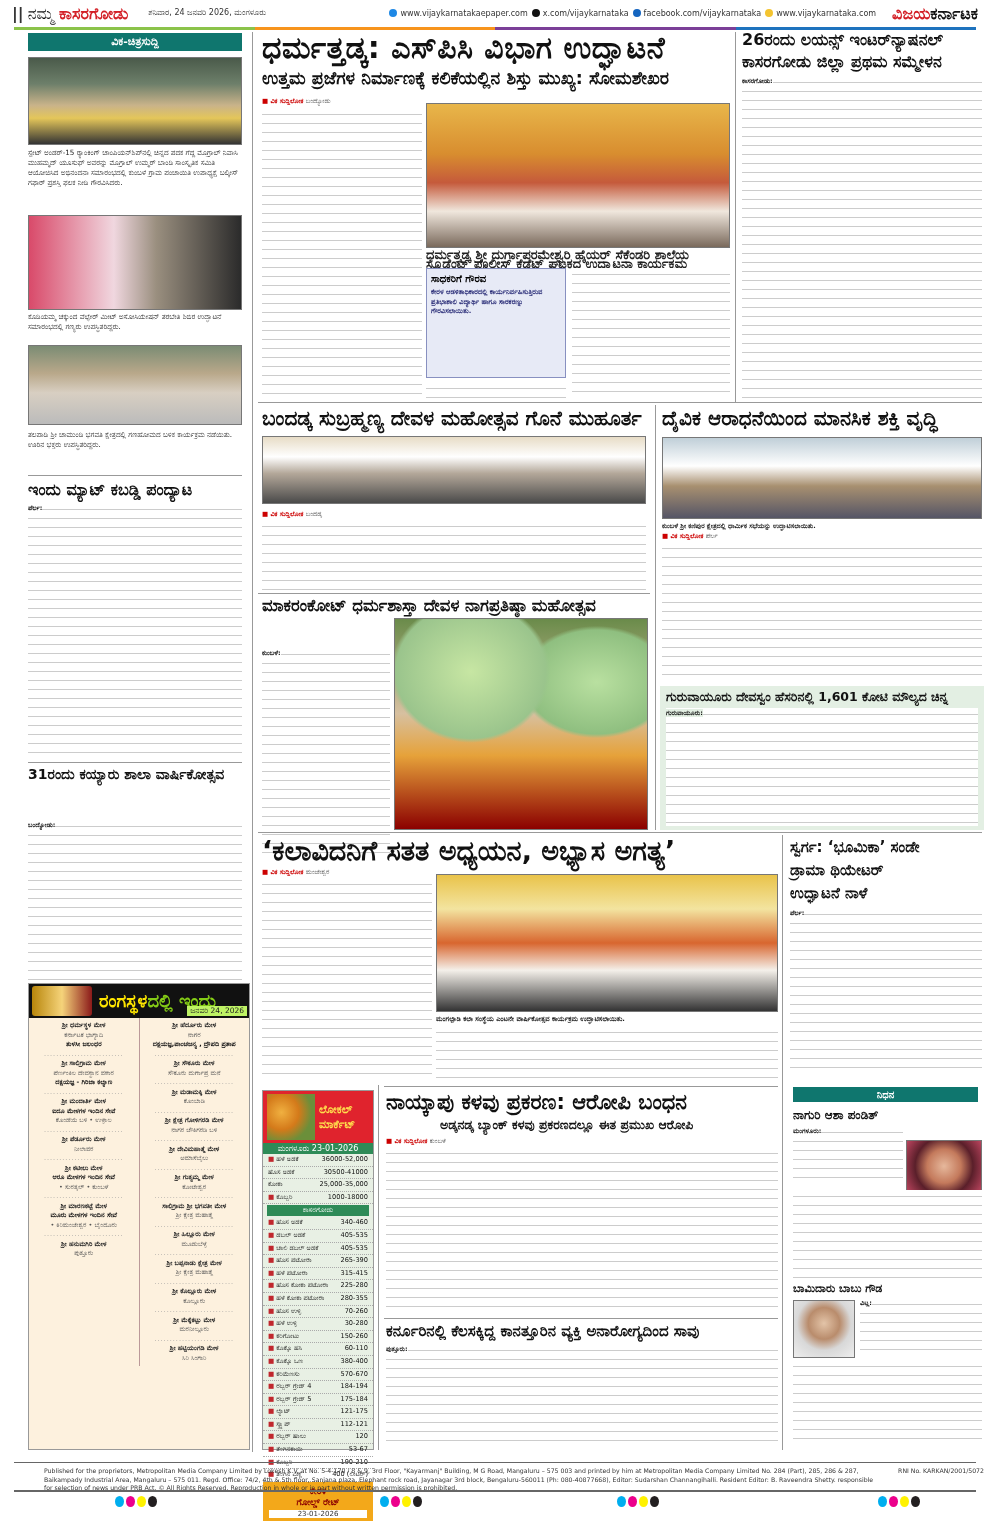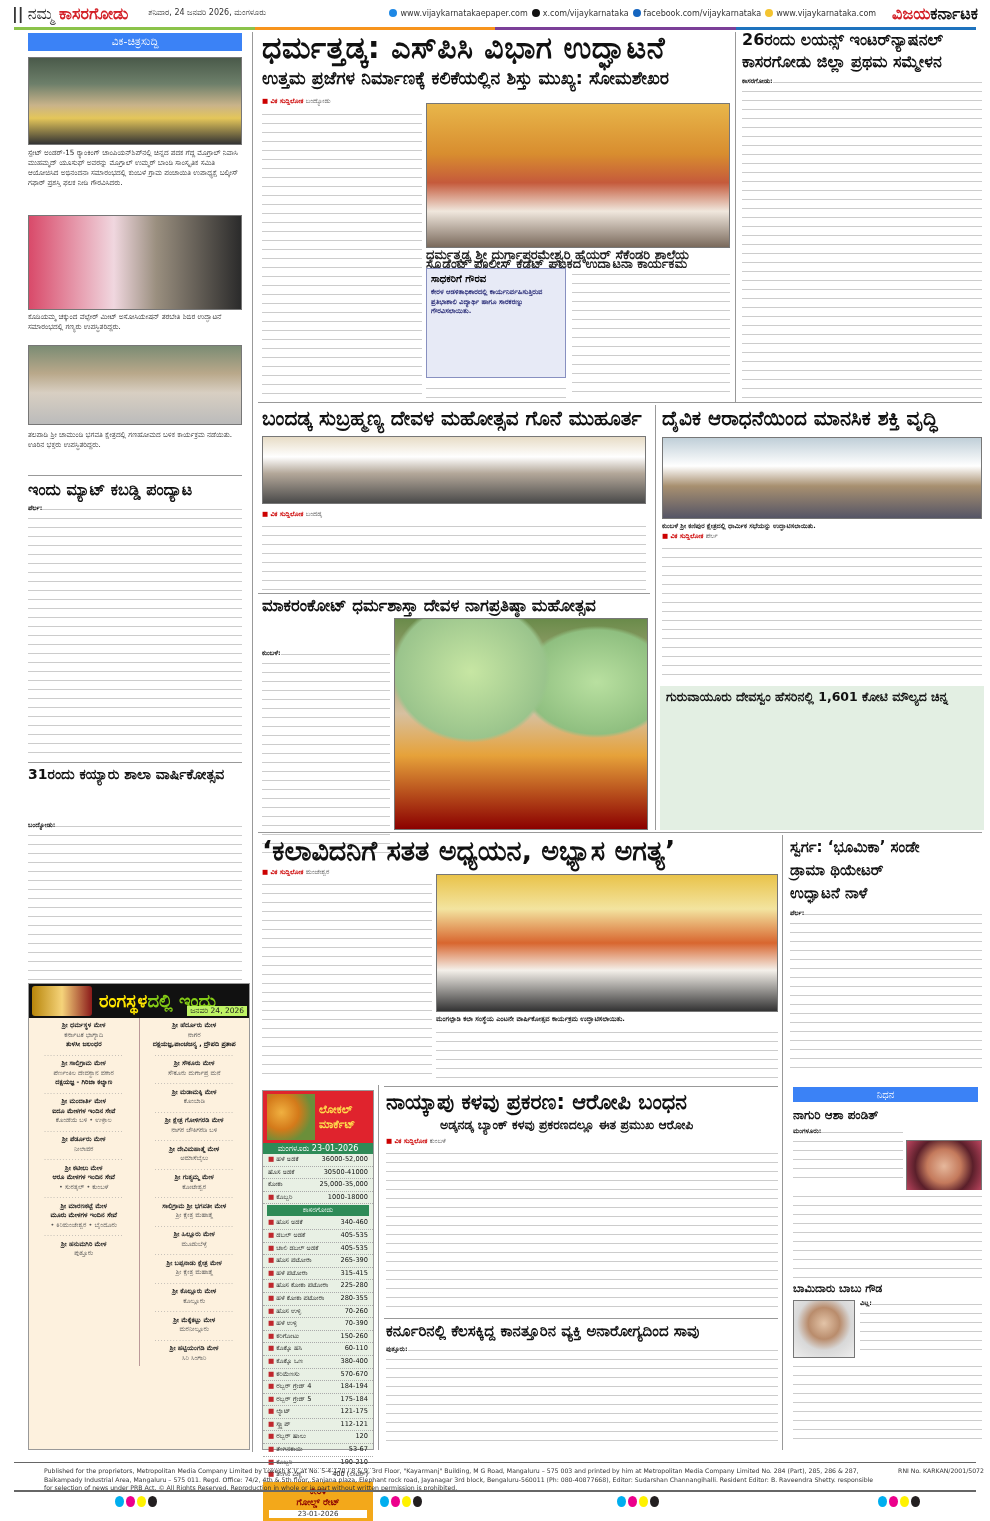--- a/index.html
+++ b/index.html
@@ -11,21 +11,21 @@
 .mast .brand b{color:#d31f26}
 .mast .date{margin-left:20px;font-size:8px}
 .mast .links{margin-left:auto;display:flex;gap:4px;font-size:8px;margin-right:16px}
 .mast .links span.ico{display:inline-block;width:8px;height:8px;border-radius:50%;margin-right:3px;vertical-align:middle}
 .mast .logo{font-weight:bold;font-size:16px;color:#d31f26}
 .mast .logo i{font-style:normal;color:#111}
 .colorbar{left:14px;top:27px;width:962px;height:3px;display:flex}
 .colorbar div{flex:1}
 .vline{background:#999;width:1px}
 .hline{background:#999;height:1px}
-.tag{background:#3b82f6;color:#fff;text-align:center;font-size:11px;font-weight:normal;line-height:18px}
+.tag{background:#0f766e;color:#fff;text-align:center;font-size:11px;font-weight:bold;line-height:18px}
 .photo{border:1px solid #777;overflow:hidden}
 .caption{font-size:7.2px;line-height:10px;color:#222}
 .h1{font-weight:bold;color:#111;white-space:nowrap}
 .body{font-size:6.3px;line-height:9.1px;color:#333;text-align:justify;column-gap:8px}
 .byline{font-size:6.5px;color:#c00;font-weight:bold}
 .byline span{color:#555;font-weight:normal}
 .grey{background:repeating-linear-gradient(180deg,#fff 0,#fff 6px,#ccc 6px,#ccc 7px,#fff 7px,#fff 9px)}
 .market{background:#e8f0e4;border:1px solid #999}
 .market .top{background:#e0232d;height:52px;display:flex;align-items:center;color:#ffe14d;font-weight:bold;font-size:11px}
 .market .date{background:#2e8b57;color:#fff;text-align:center;font-size:8px;line-height:11px}
@@ -199,20 +199,21 @@
 <div class="abs photo" style="left:394px;top:618px;width:254px;height:212px;background:radial-gradient(ellipse at 30% 25%,#c7e6a3 0%,#9ac48c 30%,transparent 32%),radial-gradient(ellipse at 80% 30%,#b9e0a0 0%,#8fbf80 25%,transparent 27%),linear-gradient(180deg,#6a8b4a 0%,#d7c0a0 45%,#e6a23a 65%,#8b0000 100%)"></div>
 
 <div class="abs h1" style="left:662px;top:406px;font-size:20px">ದೈವಿಕ ಆರಾಧನೆಯಿಂದ ಮಾನಸಿಕ ಶಕ್ತಿ ವೃದ್ಧಿ</div>
 <div class="abs photo" style="left:662px;top:437px;width:320px;height:82px;background:linear-gradient(180deg,#c0cfd8 0%,#fff 35%,#a89070 60%,#556 100%)"></div>
 <div class="abs caption" style="left:662px;top:521px;width:320px;font-weight:bold;font-size:6.5px">ಕುಂಬಳೆ ಶ್ರೀ ಕಣಿಪುರ ಕ್ಷೇತ್ರದಲ್ಲಿ ಧಾರ್ಮಿಕ ಸಭೆಯನ್ನು ಉದ್ಘಾಟಿಸಲಾಯಿತು.</div>
 <div class="abs byline" style="left:662px;top:532px">■ <span style="color:#c00;font-weight:bold">ವಿಕ ಸುದ್ದಿಲೋಕ</span> <span>ಪೆರ್ಲ</span></div>
 <div class="abs body grey" style="left:662px;top:542px;width:320px;height:140px"></div>
 
 <div class="abs" style="left:660px;top:686px;width:324px;height:144px;background:#e3efe3">
   <div class="h1" style="margin:3px 16px 0 6px;font-size:12.5px">ಗುರುವಾಯೂರು ದೇವಸ್ವಂ ಹೆಸರಿನಲ್ಲಿ 1,601 ಕೋಟಿ ಮೌಲ್ಯದ ಚಿನ್ನ</div>
+  <div class="body grey" style="margin:3px 6px;height:118px;background-color:#e3efe3"><b class="byline" style="background:#e3efe3;color:#111">ಗುರುವಾಯೂರು:</b></div>
 </div>
 
 <div class="abs hline" style="left:258px;top:832px;width:724px"></div>
 
 <div class="abs h1" style="left:262px;top:835px;font-size:27px">‘ಕಲಾವಿದನಿಗೆ ಸತತ ಅಧ್ಯಯನ, ಅಭ್ಯಾಸ ಅಗತ್ಯ’</div>
 <div class="abs byline" style="left:262px;top:868px">■ <span style="color:#c00;font-weight:bold">ವಿಕ ಸುದ್ದಿಲೋಕ</span> <span>ಮಂಜೇಶ್ವರ</span></div>
 <div class="abs body grey" style="left:262px;top:878px;width:170px;height:200px"></div>
 <div class="abs photo" style="left:436px;top:874px;width:342px;height:138px;background:linear-gradient(180deg,#e9c34a 0%,#f3e4a0 25%,#d8662f 50%,#f4f0ea 70%,#333 100%)"></div>
 <div class="abs caption" style="left:436px;top:1014px;width:342px;font-weight:bold;font-size:6.8px">ಮಂಗಲ್ಪಾಡಿ ಕಲಾ ಸಂಸ್ಥೆಯ ಎಂಟನೇ ವಾರ್ಷಿಕೋತ್ಸವ ಕಾರ್ಯಕ್ರಮ ಉದ್ಘಾಟಿಸಲಾಯಿತು.</div>
 <div class="abs body grey" style="left:436px;top:1026px;width:342px;height:54px"></div>
@@ -285,21 +286,21 @@
   <div class="row">
       <span class="n">ಹಳೆ ಕೋಕಾ ಪಟೋರಾ</span>
       <span>280-355</span>
     </div>
   <div class="row">
       <span class="n">ಹೊಸ ಉಳ್ಳಿ</span>
       <span>70-260</span>
     </div>
   <div class="row">
       <span class="n">ಹಳೆ ಉಳ್ಳಿ</span>
-      <span>70-390</span>
+      <span>30-280</span>
     </div>
   <div class="row">
       <span class="n">ಕರಿಗೋಟು</span>
       <span>150-260</span>
     </div>
   <div class="row">
       <span class="n">ಕೊಕ್ಕೊ ಹಸಿ</span>
       <span>60-110</span>
     </div>
   <div class="row">

